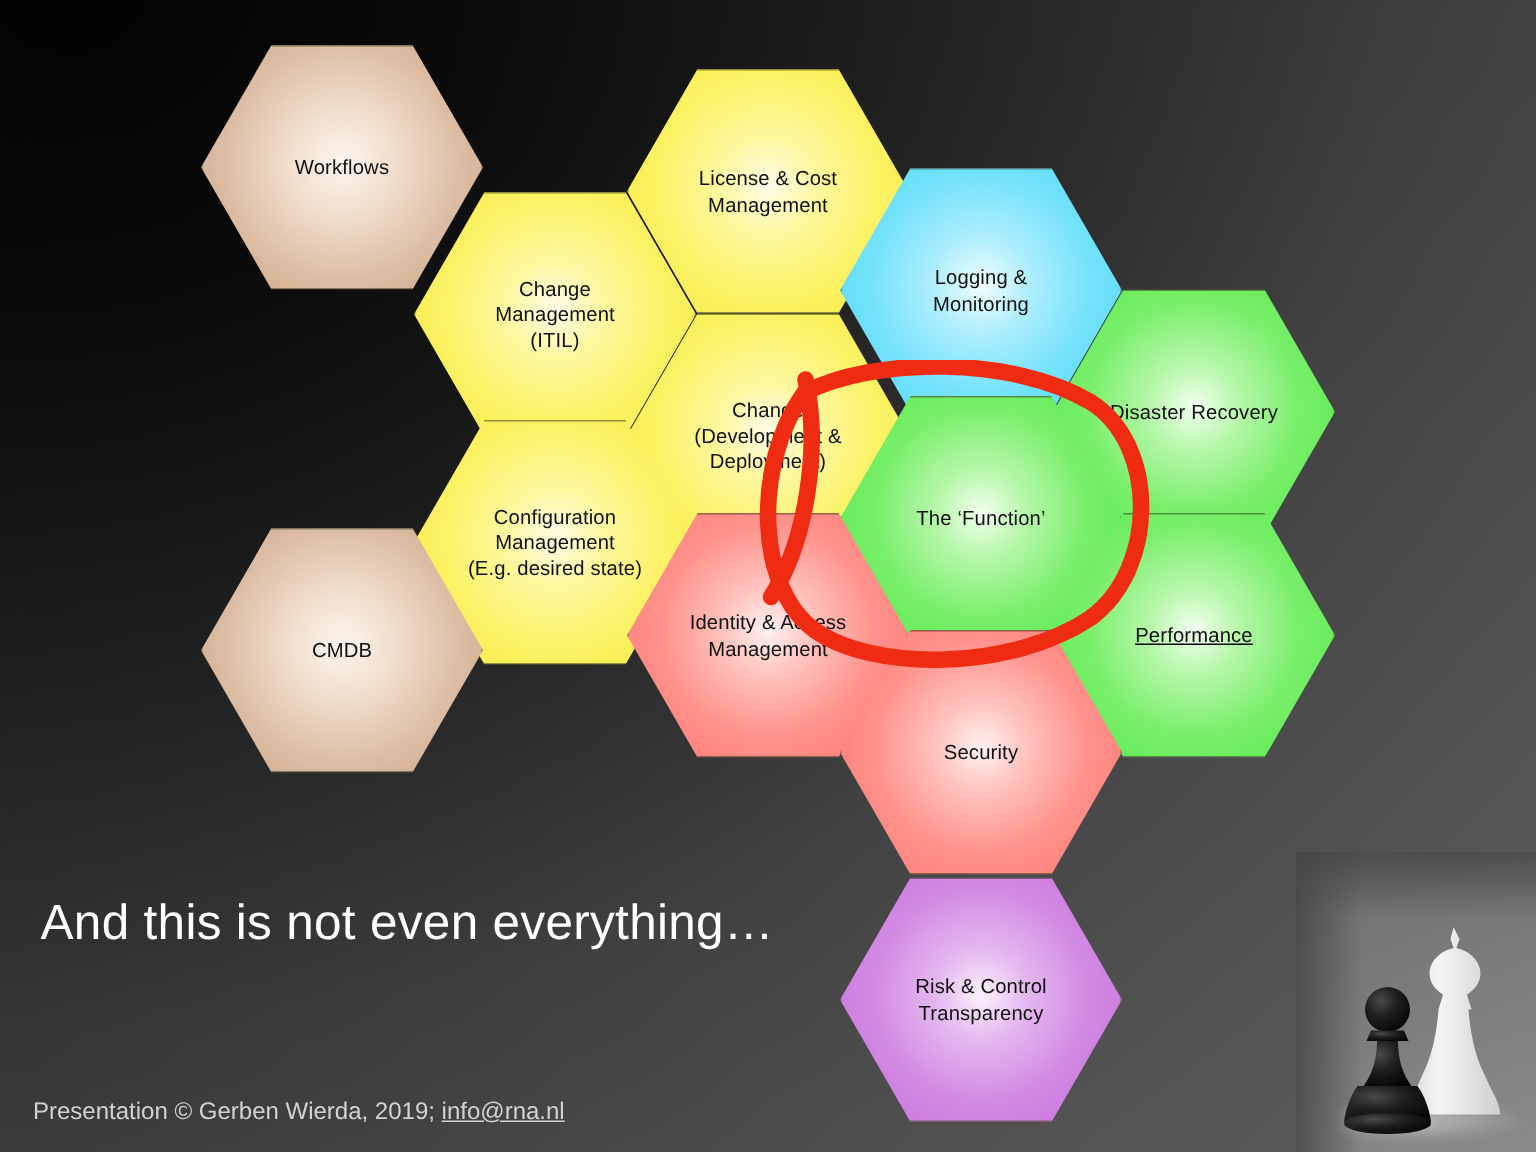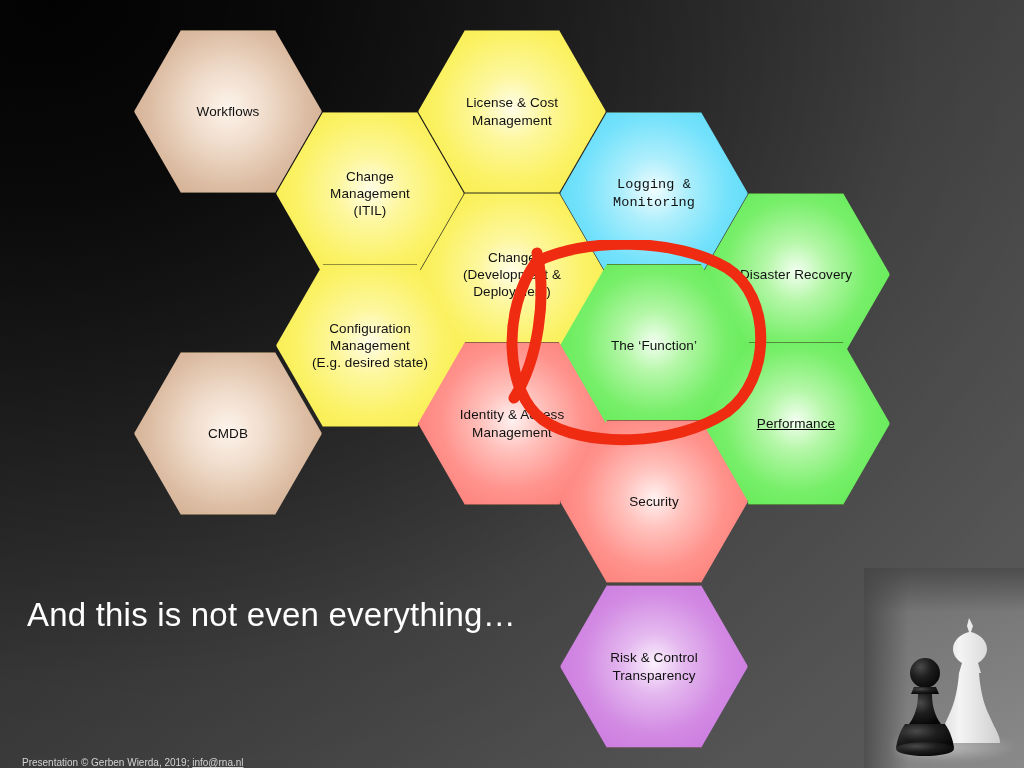--- a/index.html
+++ b/index.html
@@ -96,21 +96,21 @@
   .hex::after {
     content: "";
     position: absolute;
     inset: 0;
     clip-path: polygon(25% 0%, 75% 0%, 100% 50%, 75% 100%, 25% 100%, 0% 50%);
     box-shadow: inset 0 0 0 1px rgba(60,60,30,0.55);
     pointer-events: none;
   }
 
   .hex.tan   { background: radial-gradient(circle at 50% 48%, #fdf4ec 0%, #f0dccb 30%, #dcbda3 62%, #c9a184 100%); }
-  .hex.yellow{ background: radial-gradient(circle at 50% 48%, #fffde8 0%, #fdf79e 26%, #fbf266 58%, #f6ea3c 100%); }
+  .hex.yellow{ background: radial-gradient(circle at 50% 48%, #fffde8 0%, #fdf79e 26%, #fbf266 58%, #f6ea3c 100%); margin-top: 16px; }
   .hex.cyan  { background: radial-gradient(circle at 50% 48%, #f0fdff 0%, #adeefc 26%, #74e2fb 58%, #4ed6f7 100%); }
   .hex.green { background: radial-gradient(circle at 50% 48%, #f2fff0 0%, #b5f7a8 24%, #78ef6a 56%, #55e84a 100%); }
   .hex.red   { background: radial-gradient(circle at 50% 48%, #fff2f1 0%, #ffc2bd 24%, #ff928c 56%, #fb746f 100%); }
   .hex.purple{ background: radial-gradient(circle at 50% 48%, #fbf1fd 0%, #e4b8ef 24%, #d28ae3 56%, #c86ede 100%); }
 
   
   .annotation-circle {
     position: absolute;
     left: 490px;
     top: 240px;
@@ -129,24 +129,23 @@
     color: #ffffff;
     font-weight: 400;
     letter-spacing: 0.2px;
     z-index: 30;
     margin-top: 44px;
   }
   .footer {
     position: absolute;
     left: 22px;
     top: 733px;
-    font-size: 10px;
+    font-size: 16px;
     color: #d2d2d2;
     z-index: 30;
-    margin-top: 24px;
   }
   .footer .mail {
     color: #d2d2d2;
     text-decoration: underline;
   }
 </style>
 </head>
 <body>
 
 <div id="slide">
@@ -157,21 +156,21 @@
       </div>
       <div class="hex yellow" style="left: 276px; top: 112px;">
         <span class="hex-label">Change
 Management
 (ITIL)</span>
       </div>
       <div class="hex yellow" style="left: 418px; top: 30px;">
         <span class="hex-label">License &amp; Cost
 Management</span>
       </div>
-      <div class="hex cyan" style="left: 560px; top: 112px; font-family: Liberation Mono, monospace;">
+      <div class="hex cyan" style="left: 560px; top: 112px;">
         <span class="hex-label">Logging &amp;
 Monitoring</span>
       </div>
       <div class="hex yellow" style="left: 418px; top: 193px;">
         <span class="hex-label">Change
 (Development  &amp;
 Deployment)</span>
       </div>
       <div class="hex green" style="left: 702px; top: 193px;">
         <span class="hex-label">Disaster Recovery</span>

